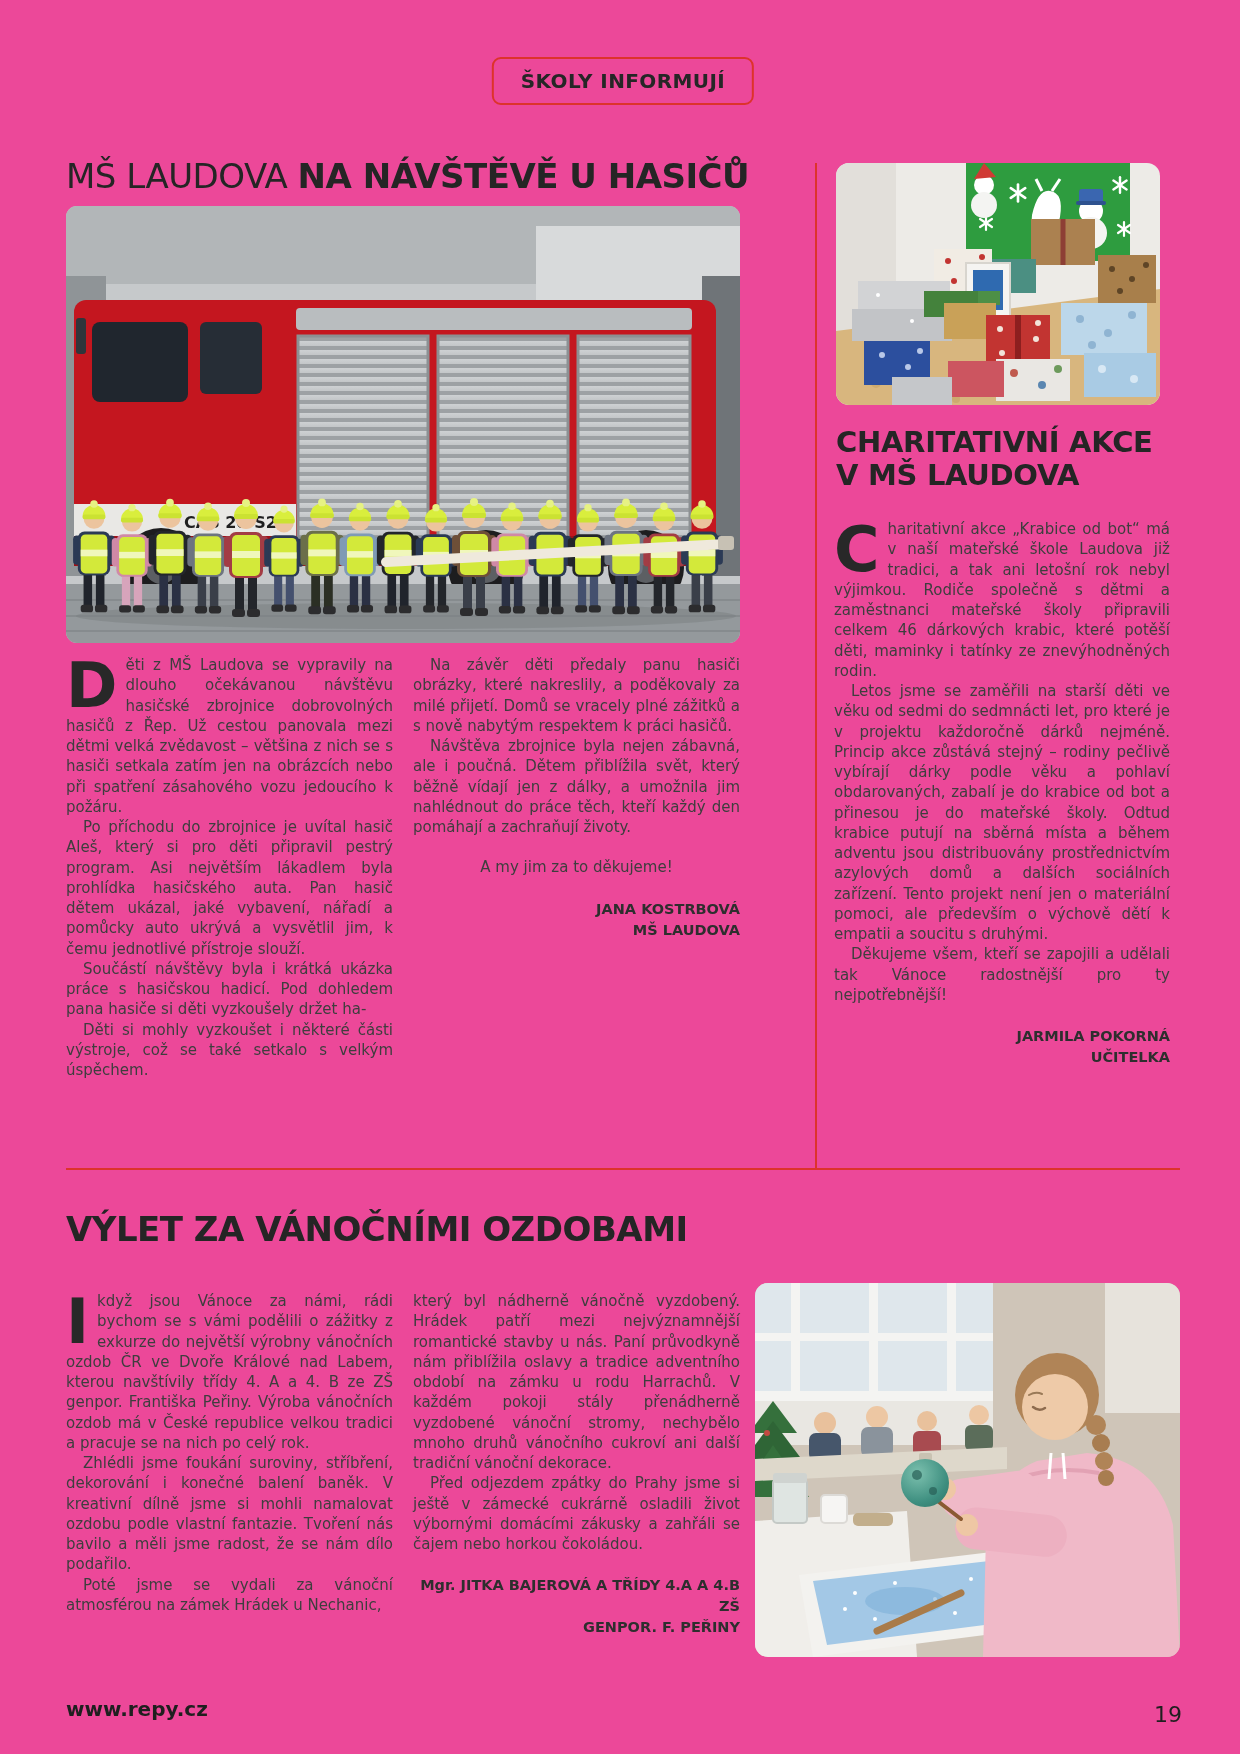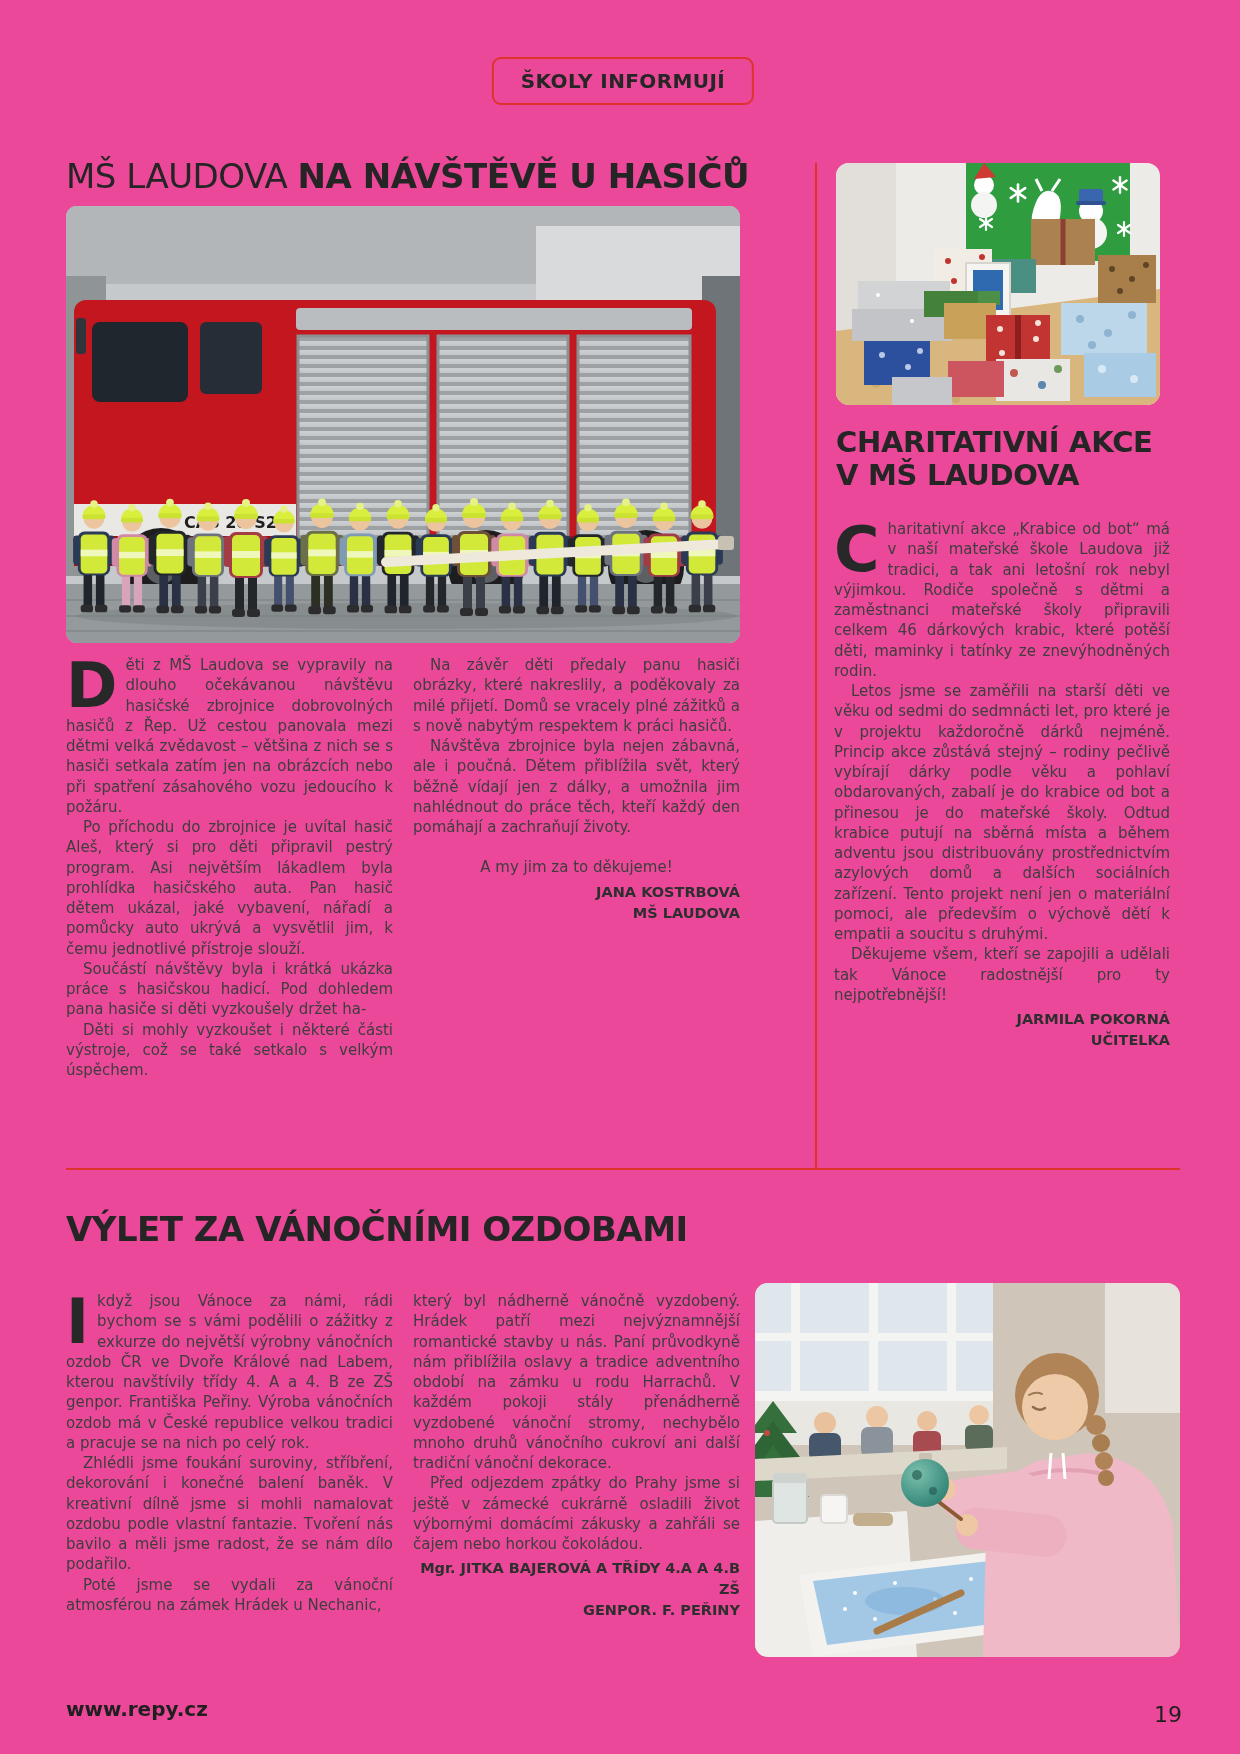--- a/index.html
+++ b/index.html
@@ -30,21 +30,21 @@
   
   .cols{position:absolute;display:flex;gap:20px;}
   .cols-fire{left:66px;top:655px;width:674px;}
   .cols-trip{left:66px;top:1291px;width:674px;}
   .col{width:327px;}
   .body-text p{margin:0;font-size:15px;line-height:1.35;text-align:justify;color:#3e3e3e;}
   .body-text p.ind{text-indent:17px;}
   .dropcap{float:left;font-size:62px;line-height:52px;font-weight:700;color:#282828;
            margin:5px 8px 0 0;}
   .thanks{margin-top:20px !important;text-align:center !important;}
-  .byline{margin-top:4px;text-align:right;font-weight:700;font-size:14.5px;
+  .byline{margin-top:21px;text-align:right;font-weight:700;font-size:14.5px;
           line-height:1.45;color:#2e2e2e;}
   .byline div{white-space:normal;}
   .sidebar-body{position:absolute;left:834px;top:519px;width:336px;}
   
   .footer-site{position:absolute;left:66px;top:1697px;font-size:20px;font-weight:700;color:#1f1f1f;}
   .footer-page{position:absolute;right:58px;top:1694px;font-size:22px;font-weight:400;color:#1f1f1f;margin-top:8px;}
 </style>
 </head>
 <body>
 

